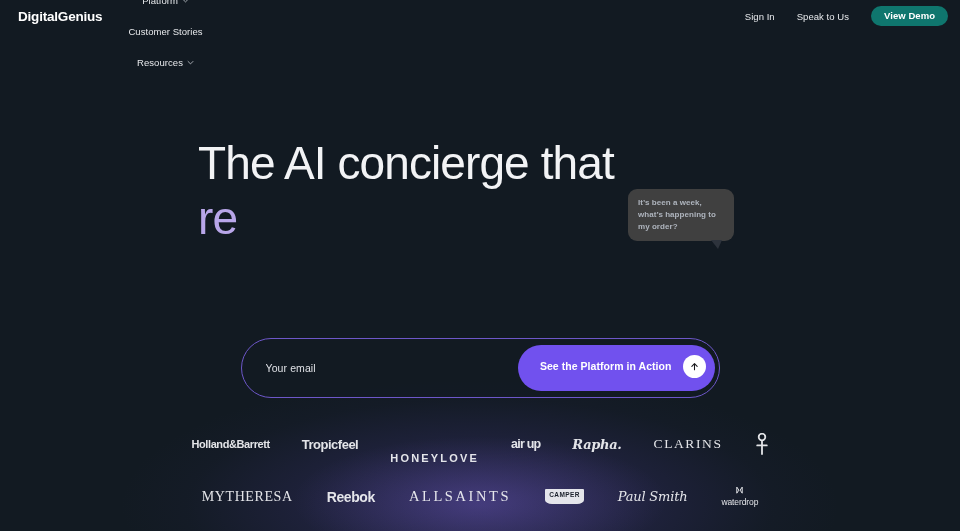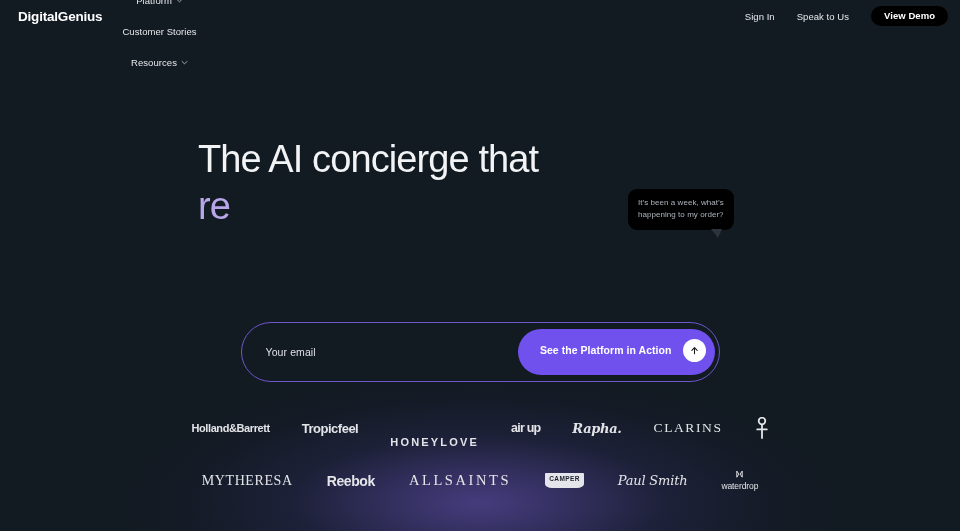--- a/index.html
+++ b/index.html
@@ -57,21 +57,21 @@
     padding: 0 12px 0 18px;
     position: relative;
   }
 
   .brand {
     font-size: 13.5px;
     font-weight: 700;
     letter-spacing: -0.2px;
     color: #ffffff;
     white-space: nowrap;
-    margin-right: 20px;
+    margin-right: 26px;
   }
 
   .nav-links {
     display: flex;
     align-items: center;
     gap: 20px;
     flex-direction: column;
   }
 
   .nav-item {
@@ -97,63 +97,64 @@
   .nav-right {
     margin-left: auto;
     display: flex;
     align-items: center;
     gap: 22px;
   }
 
   .nav-right .nav-item { font-size: 9.5px; }
 
   .btn-demo {
-    background: #000000;
+    background: #0f766e;
     color: #ffffff;
     font-size: 9.5px;
     font-weight: 600;
     border-radius: 999px;
     padding: 5px 13px 6px 13px;
     border: none;
     cursor: pointer;
     letter-spacing: 0.05px;
     line-height: 1;
     font-family: "Liberation Sans", sans-serif;
   }
 
   
   .hero {
     position: relative;
     padding-top: 108px;
   }
 
   .headline {
     margin-left: 198px;
-    font-size: 38px;
+    font-size: 46px;
     line-height: 1.0;
     font-weight: 500;
     letter-spacing: -0.9px;
     color: #f2f3f5;
     max-width: 560px;
   }
   .headline .line2 {
     display: block;
     color: #b8a6e9;
     margin-top: 9px;
   }
 
   
   .chat-bubble {
     position: absolute;
     left: 628px;
     top: 157px;
     width: 106px;
-    background: #000000;
+    background: #404040;
     border-radius: 9px;
     padding: 8px 10px 9px 10px;
+    font-weight: bold;
   }
   .chat-bubble .bubble-text {
     font-size: 8px;
     line-height: 1.48;
     color: #aeb4bd;
     letter-spacing: 0.05px;
   }
   .chat-bubble .tail {
     position: absolute;
     right: 12px;

